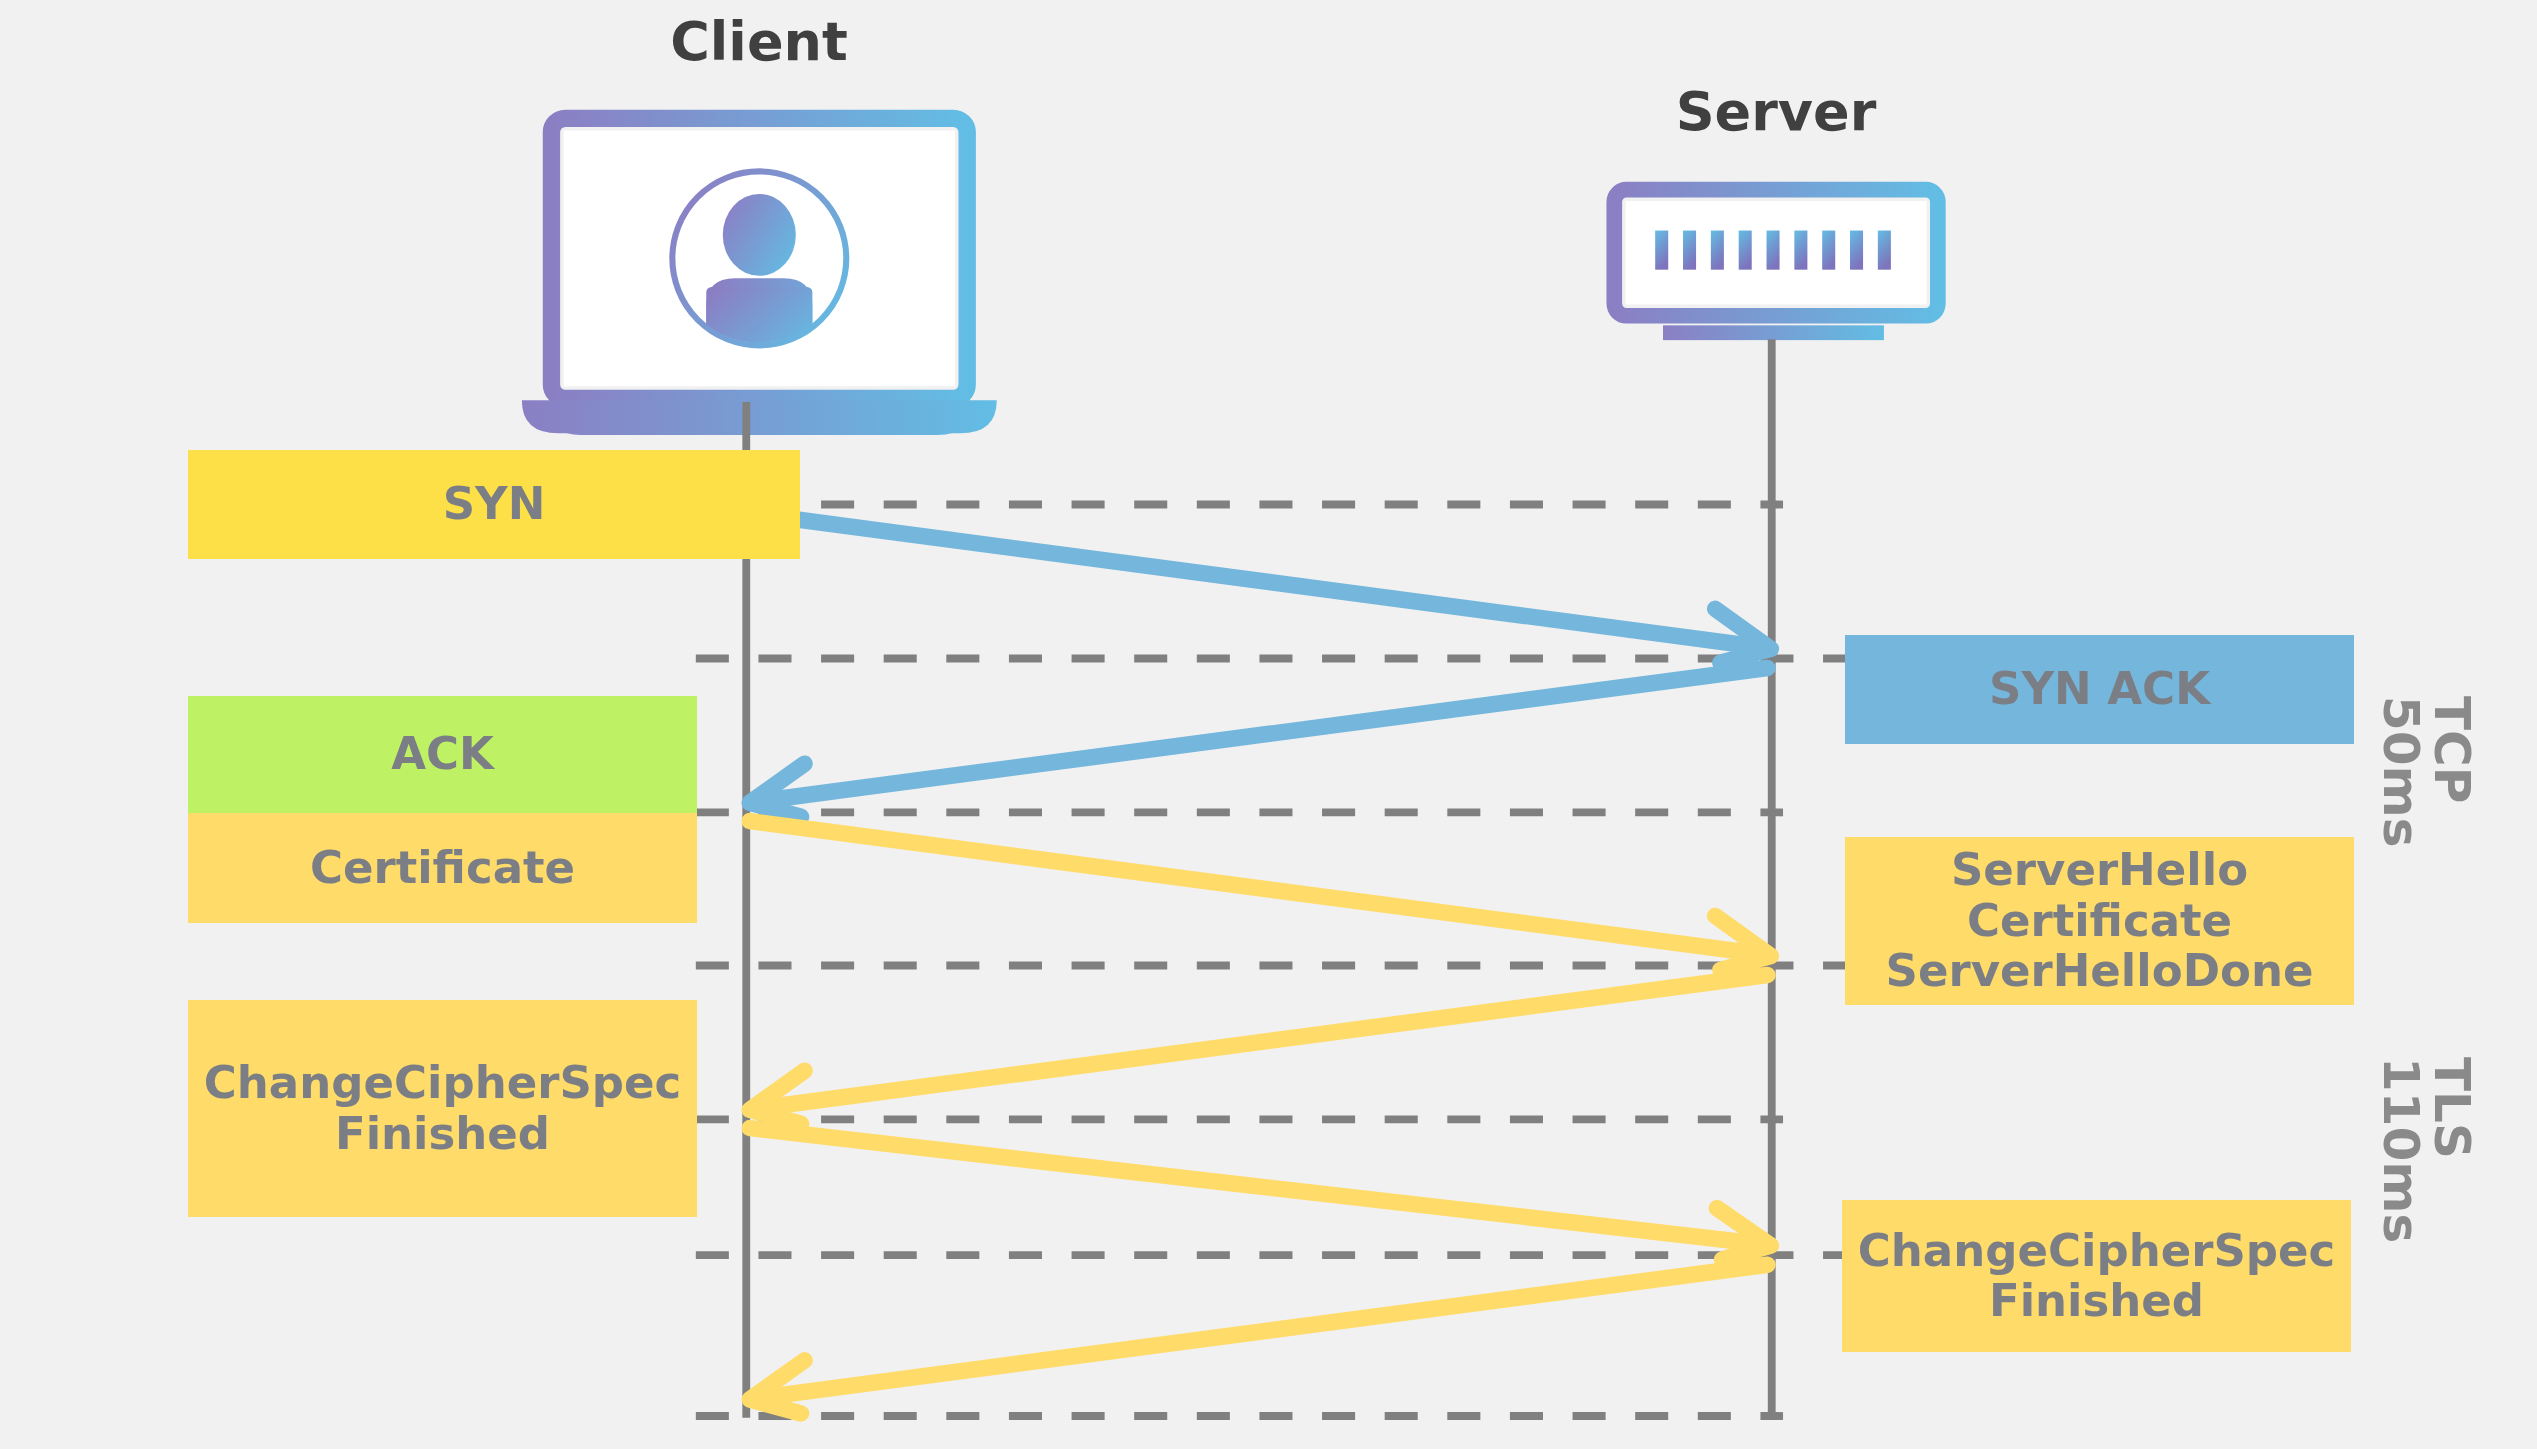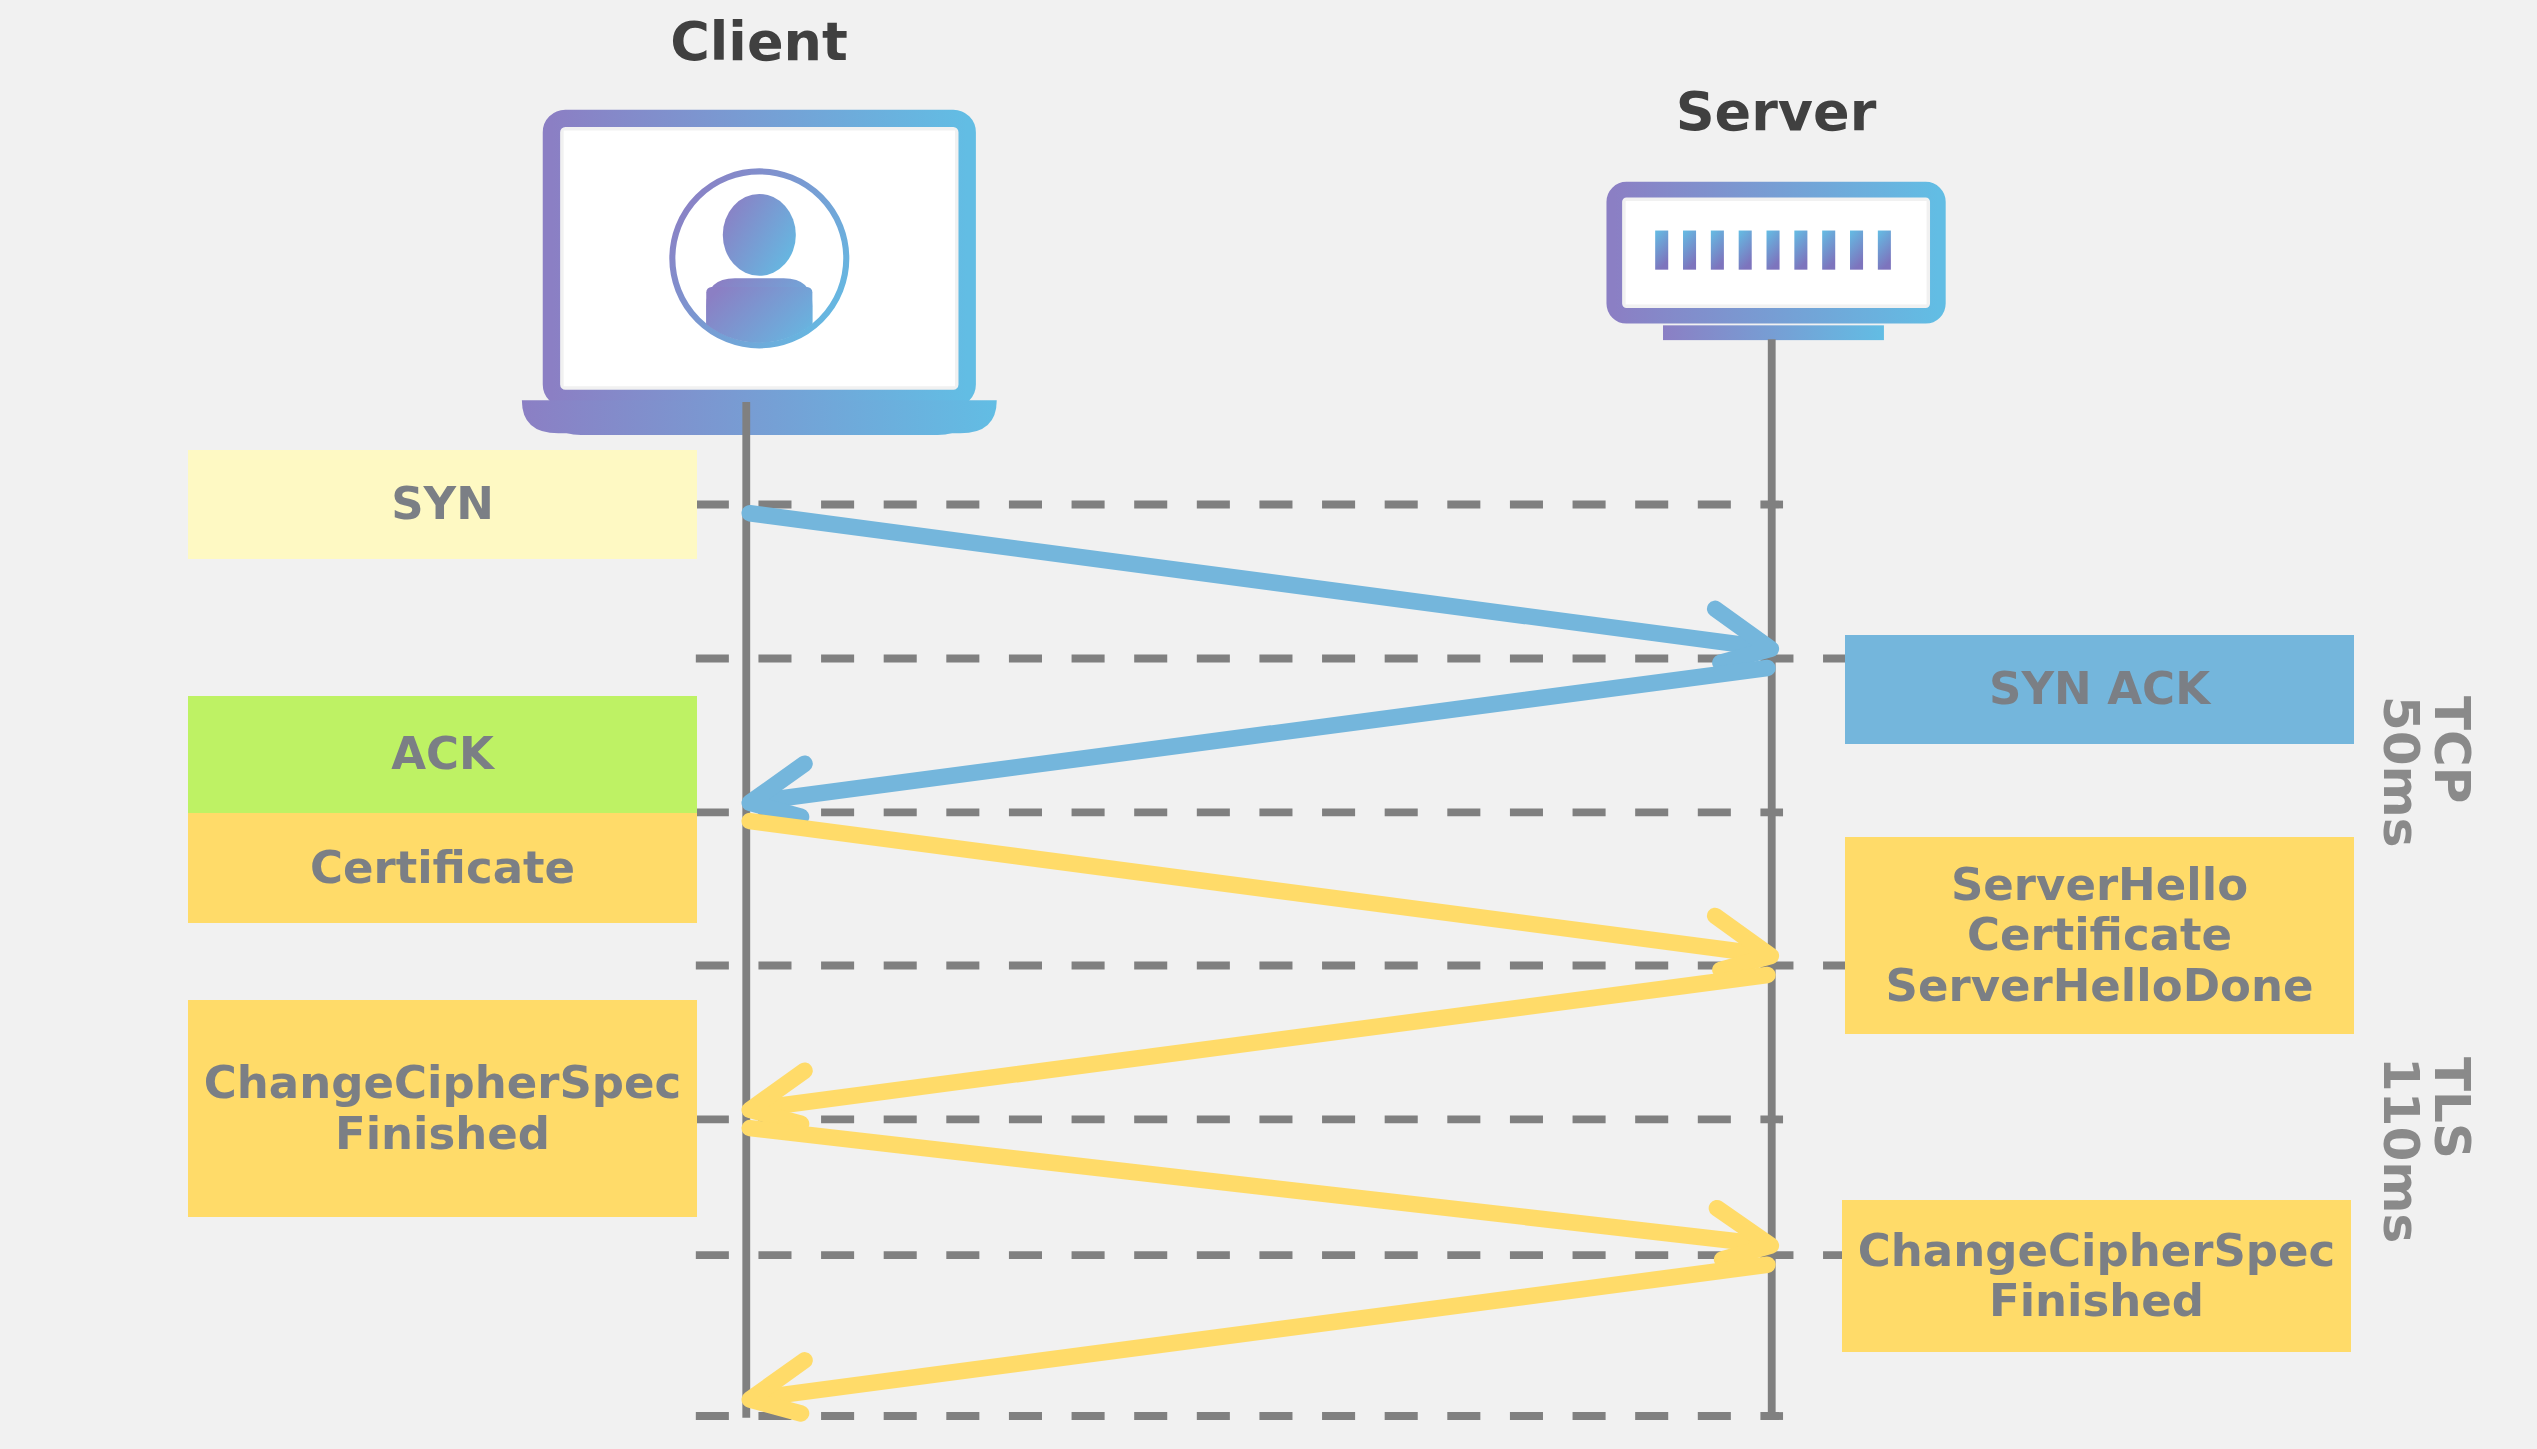--- a/index.html
+++ b/index.html
@@ -156,42 +156,42 @@
 
     <g>
       <line x1="2032" y1="1454" x2="866" y2="1608" stroke="#ffdb69" stroke-width="19" stroke-linecap="round"></line>
       <polyline points="925,1564 862,1609 921,1625" fill="none" stroke="#ffdb69" stroke-width="19" stroke-linecap="round" stroke-linejoin="round"></polyline>
     </g>
   </svg>
 
   <div class="actor-title" style="left:585px; top:10.4px; width:348px;">Client</div>
   <div class="actor-title" style="left:1602px; top:80px; width:348px;">Server</div>
 
-  <div class="msg-box" style="left:188px; top:450px; width:509px; height:109px; background:#fef9c3; font-size:45px;">
+  <div class="msg-box" style="left:188px; top:450px; width:612px; height:109px; background:#fde047; font-size:45px;">
     <span>SYN</span>
   </div>
 
   <div class="msg-box" style="left:188px; top:696px; width:509px; height:117px; background:#bef264; font-size:45px;">
     <span>ACK</span>
   </div>
 
   <div class="msg-box" style="left:188px; top:813px; width:509px; height:110px; background:#ffdb69; font-size:45px;">
     <span>Certificate</span>
   </div>
 
   <div class="msg-box" style="left:188px; top:1000px; width:509px; height:217px; background:#ffdb69; font-size:45px; flex-direction:column;">
     <span>ChangeCipherSpec</span>
     <span>Finished</span>
   </div>
 
   <div class="msg-box" style="left:1845px; top:604px; width:509px; height:109px; background:#74b6dc; font-size:45px;margin-top:31px;">
     <span>SYN ACK</span>
   </div>
 
-  <div class="msg-box" style="left:1845px; top:837px; width:509px; height:197px; background:#ffdb69; font-size:45px; flex-direction:column;">
+  <div class="msg-box" style="left:1845px; top:837px; width:509px; height:168px; background:#ffdb69; font-size:45px; flex-direction:column;">
     <span>ServerHello</span>
     <span>Certificate</span>
     <span>ServerHelloDone</span>
   </div>
 
   <div class="msg-box" style="left:1842px; top:1200px; width:509px; height:152px; background:#ffdb69; font-size:45px; flex-direction:column;">
     <span>ChangeCipherSpec</span>
     <span>Finished</span>
   </div>
 

